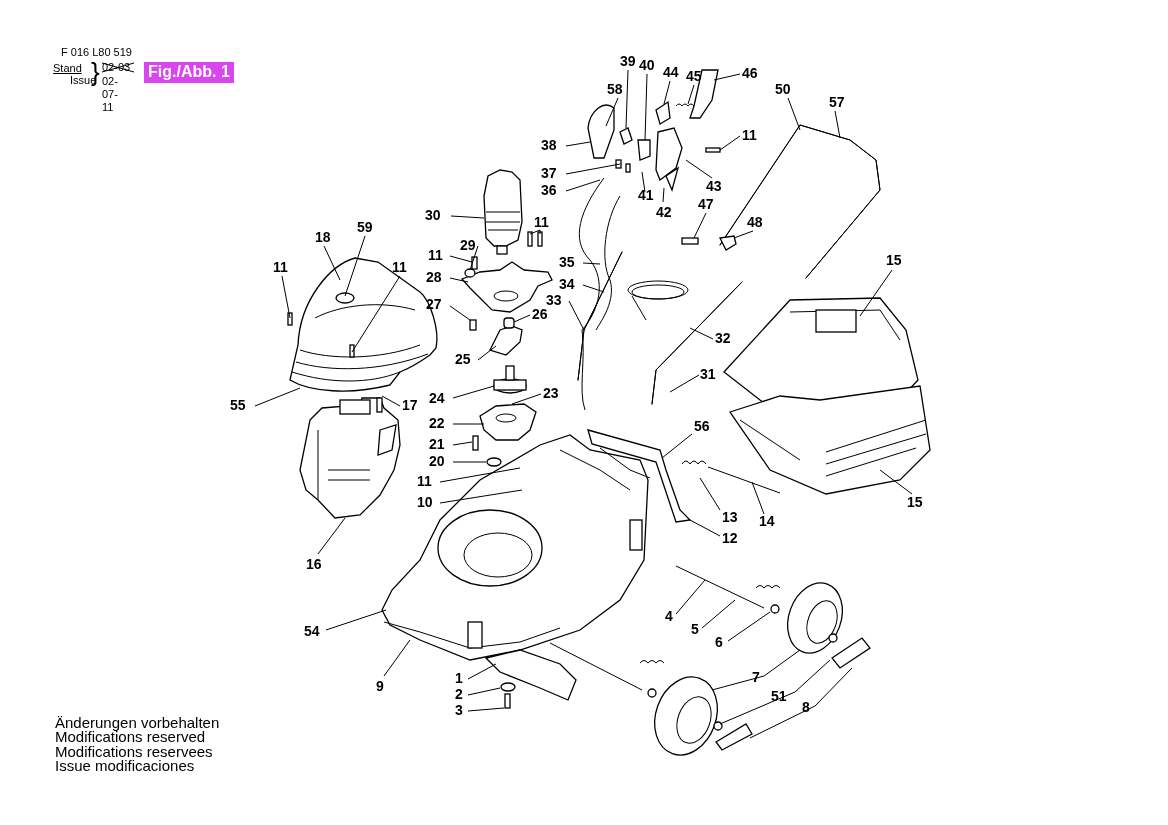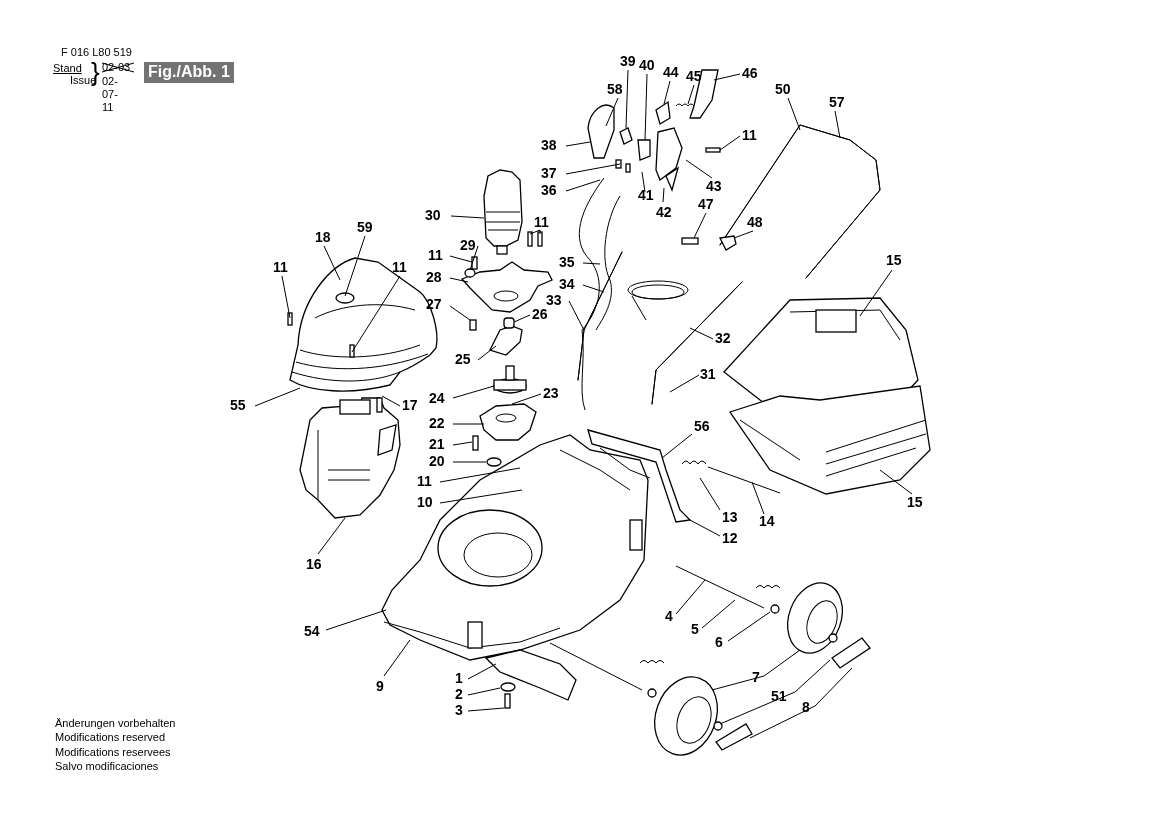--- a/index.html
+++ b/index.html
@@ -4,22 +4,22 @@
 <style>
   html,body{margin:0;padding:0;background:#fff;}
   body{width:1168px;height:825px;position:relative;overflow:hidden;font-family:"Liberation Sans",sans-serif;color:#000;}
   .hdr{position:absolute;left:53px;top:46px;font-size:11px;line-height:13px;}
   .hdr .docno{position:absolute;left:8px;top:0;white-space:nowrap;}
   .hdr .stand{position:absolute;left:0;top:16px;text-decoration:underline;}
   .hdr .issue{position:absolute;left:17px;top:28px;}
   .hdr .brace{position:absolute;left:38px;top:13px;font-size:26px;line-height:26px;font-weight:300;}
   .hdr .stand-val{position:absolute;left:49px;top:15px;font-size:11px;}
   .hdr .issue-val{position:absolute;left:49px;top:29px;}
-  .fig{position:absolute;left:144px;top:62px;background:#737373;color:#fff;font-weight:bold;font-size:16px;padding:1px 4px 2px 4px;line-height:18px;white-space:nowrap;}
-  .footer{position:absolute;left:55px;top:716px;font-size:11px;line-height:14.3px;}
+  .fig{position:absolute;left:144px;top:62px;background:#d946ef;color:#fff;font-weight:bold;font-size:16px;padding:1px 4px 2px 4px;line-height:18px;white-space:nowrap;}
+  .footer{position:absolute;left:55px;top:716px;font-size:15px;line-height:14.3px;}
   svg#diagram{position:absolute;left:0;top:0;}
   .lbl{font-family:"Liberation Sans",sans-serif;font-weight:bold;font-size:14px;fill:#000;}
   .part{fill:#fff;stroke:#000;stroke-width:1.3;}
   .thin{fill:none;stroke:#000;stroke-width:1;}
   .lead{stroke:#000;stroke-width:1;fill:none;}
 </style>
 </head>
 <body>
 
 <div class="hdr">
@@ -35,21 +35,21 @@
     </svg>
   </div>
   <div class="issue-val">02-07-11</div>
 </div>
 <div class="fig">Fig./Abb. 1</div>
 
 <div class="footer">
   <div>Änderungen vorbehalten</div>
   <div>Modifications reserved</div>
   <div>Modifications reservees</div>
-  <div>Salvo modificaciones</div>
+  <div>Issue modificaciones</div>
 </div>
 
 <svg id="diagram" width="1168" height="825" viewBox="0 0 1168 825">
 
   <g>
     <path class="part" d="M298,345 C300,300 330,265 355,258 L378,262 L420,292 C430,300 440,330 436,348 L430,355 C420,362 410,368 400,372 L390,385 C350,395 310,392 290,380 Z"></path>
     <path class="thin" d="M300,350 C330,360 380,360 420,345"></path>
     <path class="thin" d="M296,362 C330,372 380,372 428,354"></path>
     <path class="thin" d="M292,372 C330,384 370,384 400,372"></path>
     <ellipse class="part" cx="345" cy="298" rx="9" ry="5"></ellipse>

